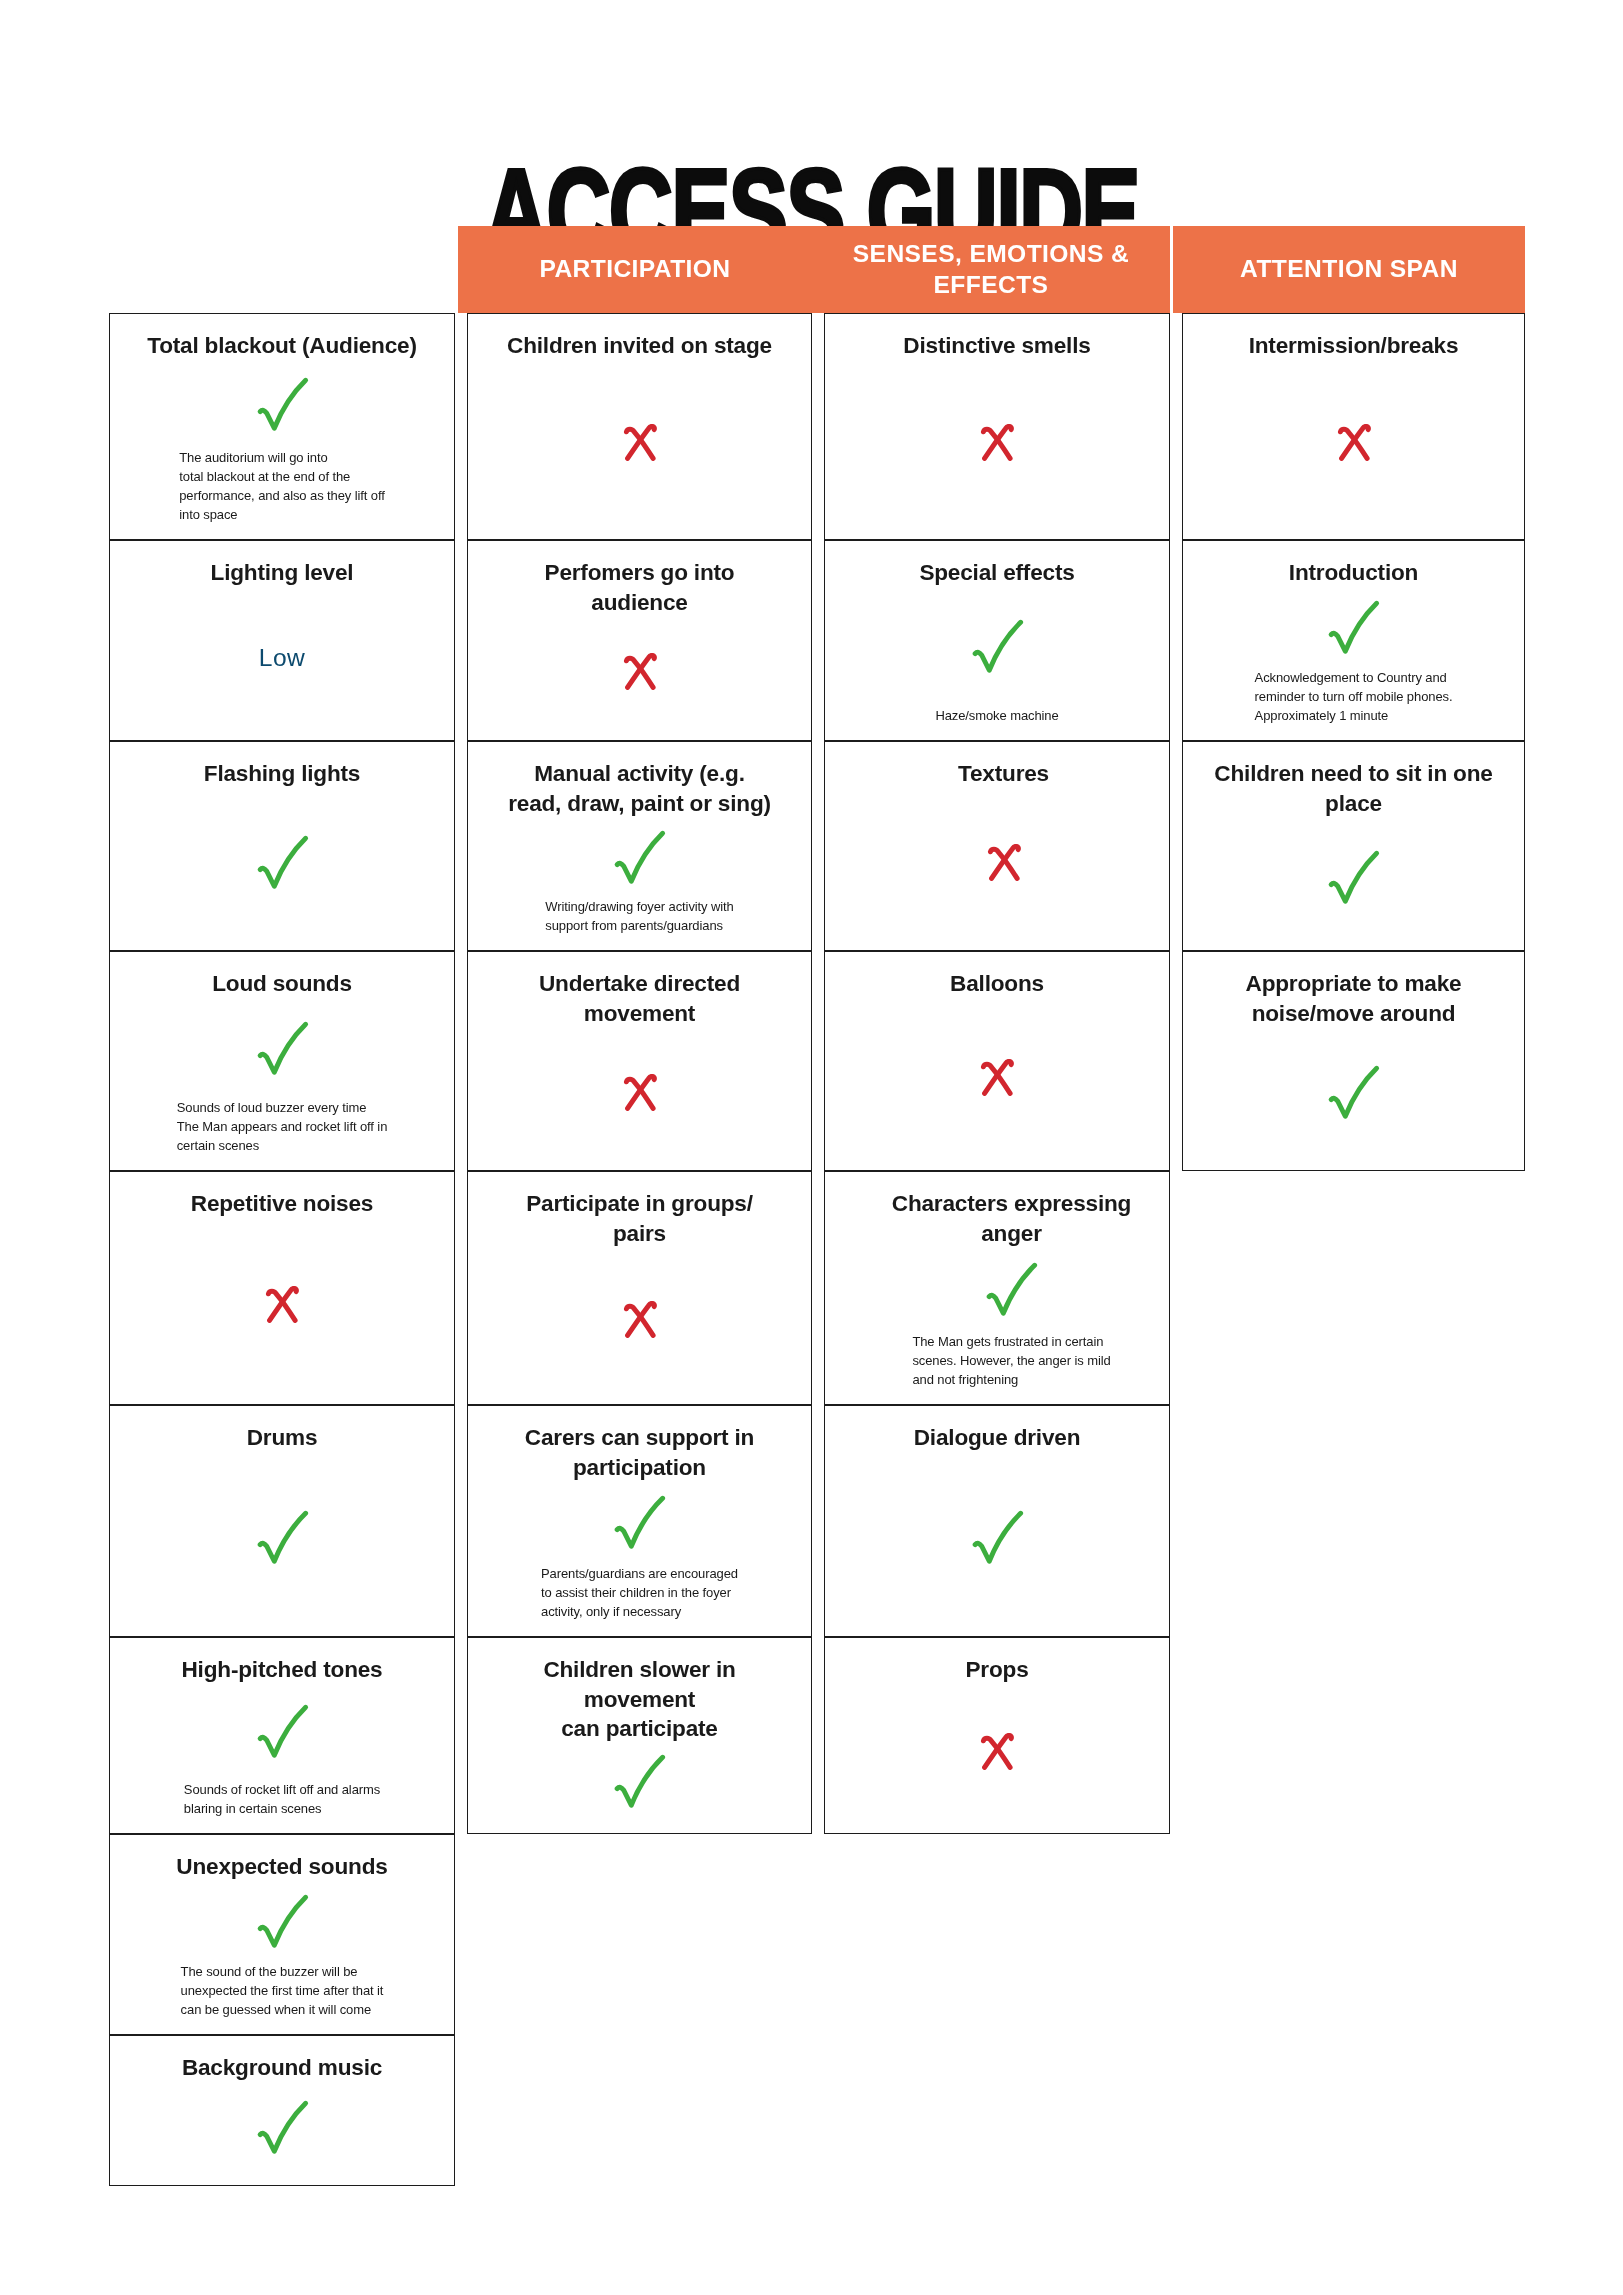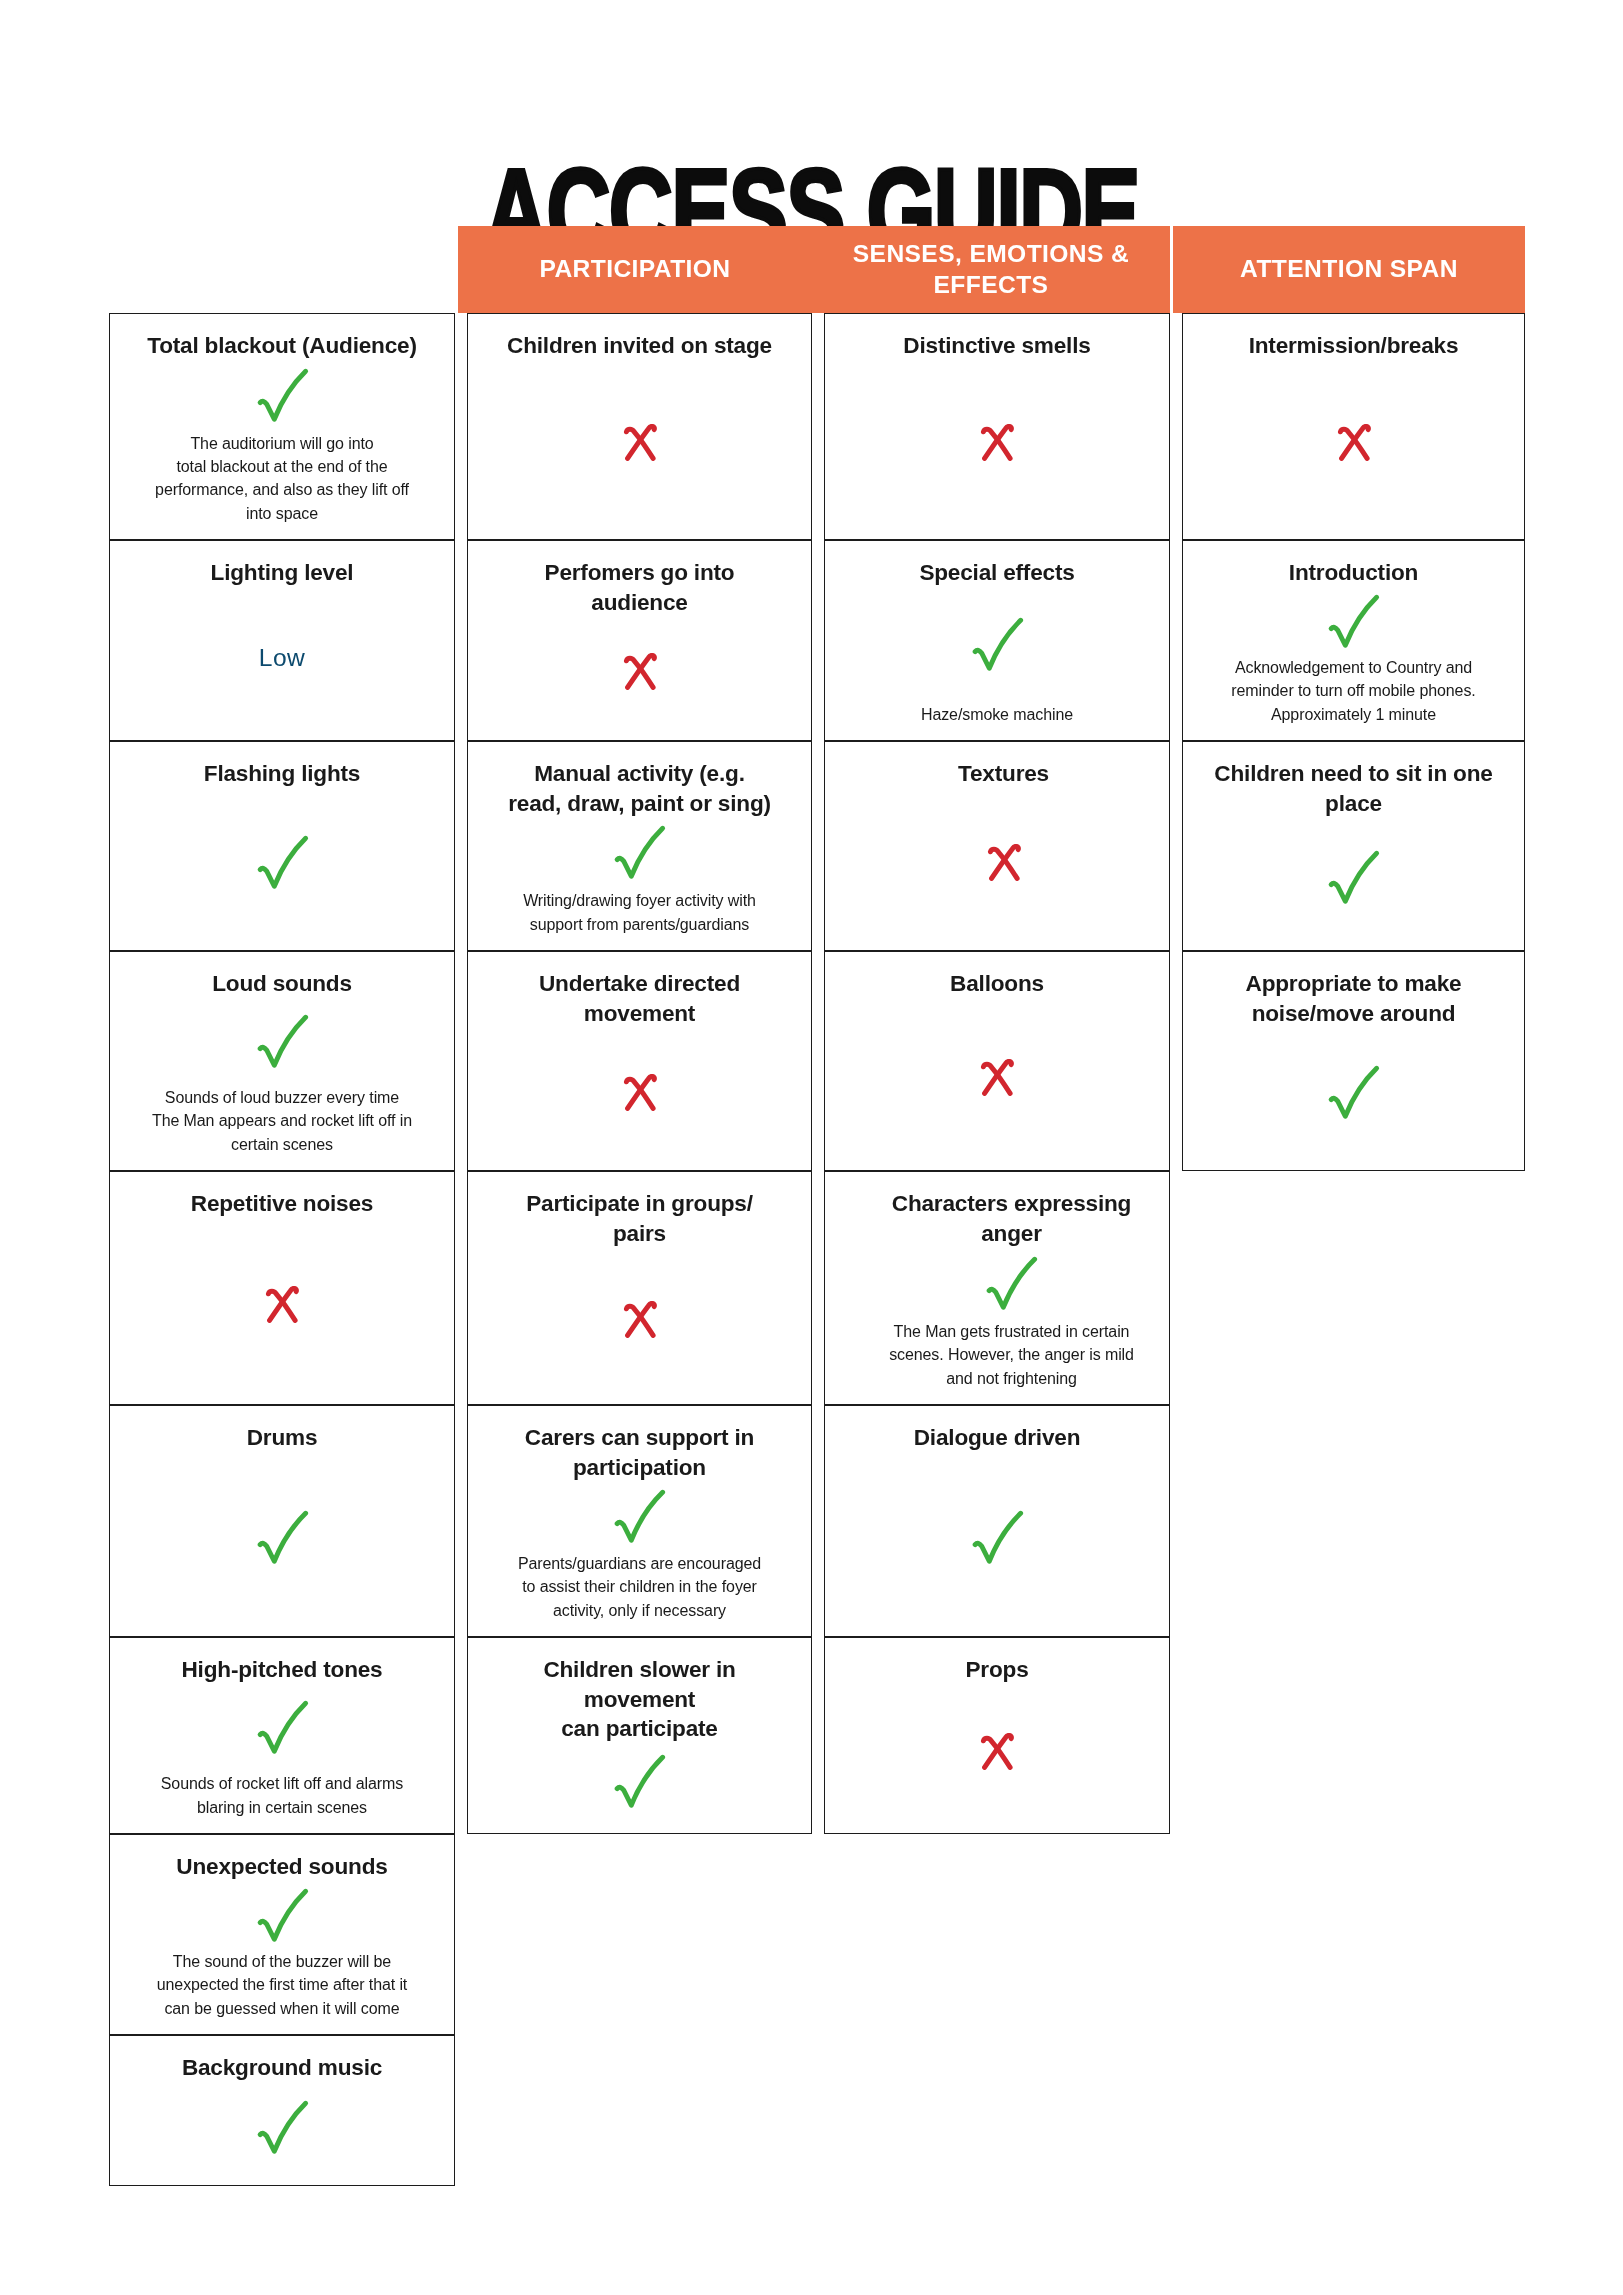--- a/index.html
+++ b/index.html
@@ -19,21 +19,21 @@
   .cell{background:#fff;border:1.2px solid var(--border,#1c1c1c);box-sizing:border-box;
         display:flex;flex-direction:column;align-items:center;
         padding:17.4px 11px 11px;margin-left:12px;}
   .cell-title{font-weight:bold;font-size:22.6px;line-height:1.3;text-align:center;
         white-space:pre-line;letter-spacing:-0.2px;}
   .mark-zone{flex:1 1 auto;display:flex;align-items:center;justify-content:center;
         width:100%;min-height:32px;}
   .check-icon{height:59px;width:auto;display:block;}
   .cross-icon{height:40px;width:auto;display:block;}
   .cell-value{font-size:24.6px;font-weight:normal;letter-spacing:0.4px;color:#0c4a6e;}
-  .cell-note{font-size:16px;line-height:1.45;text-align:center;white-space:pre-line;
+  .cell-note{font-size:13px;line-height:1.45;white-space:pre-line;
         letter-spacing:-0.1px;padding-bottom:3.2px;}
 </style>
 </head>
 <body>
 
 <div class="page">
   <h1 class="page-title">ACCESS GUIDE</h1>
   <div class="access-table">
       <div class="cell" style="grid-area: 2 / 1;">
         <div class="cell-title">Total blackout (Audience)</div>

